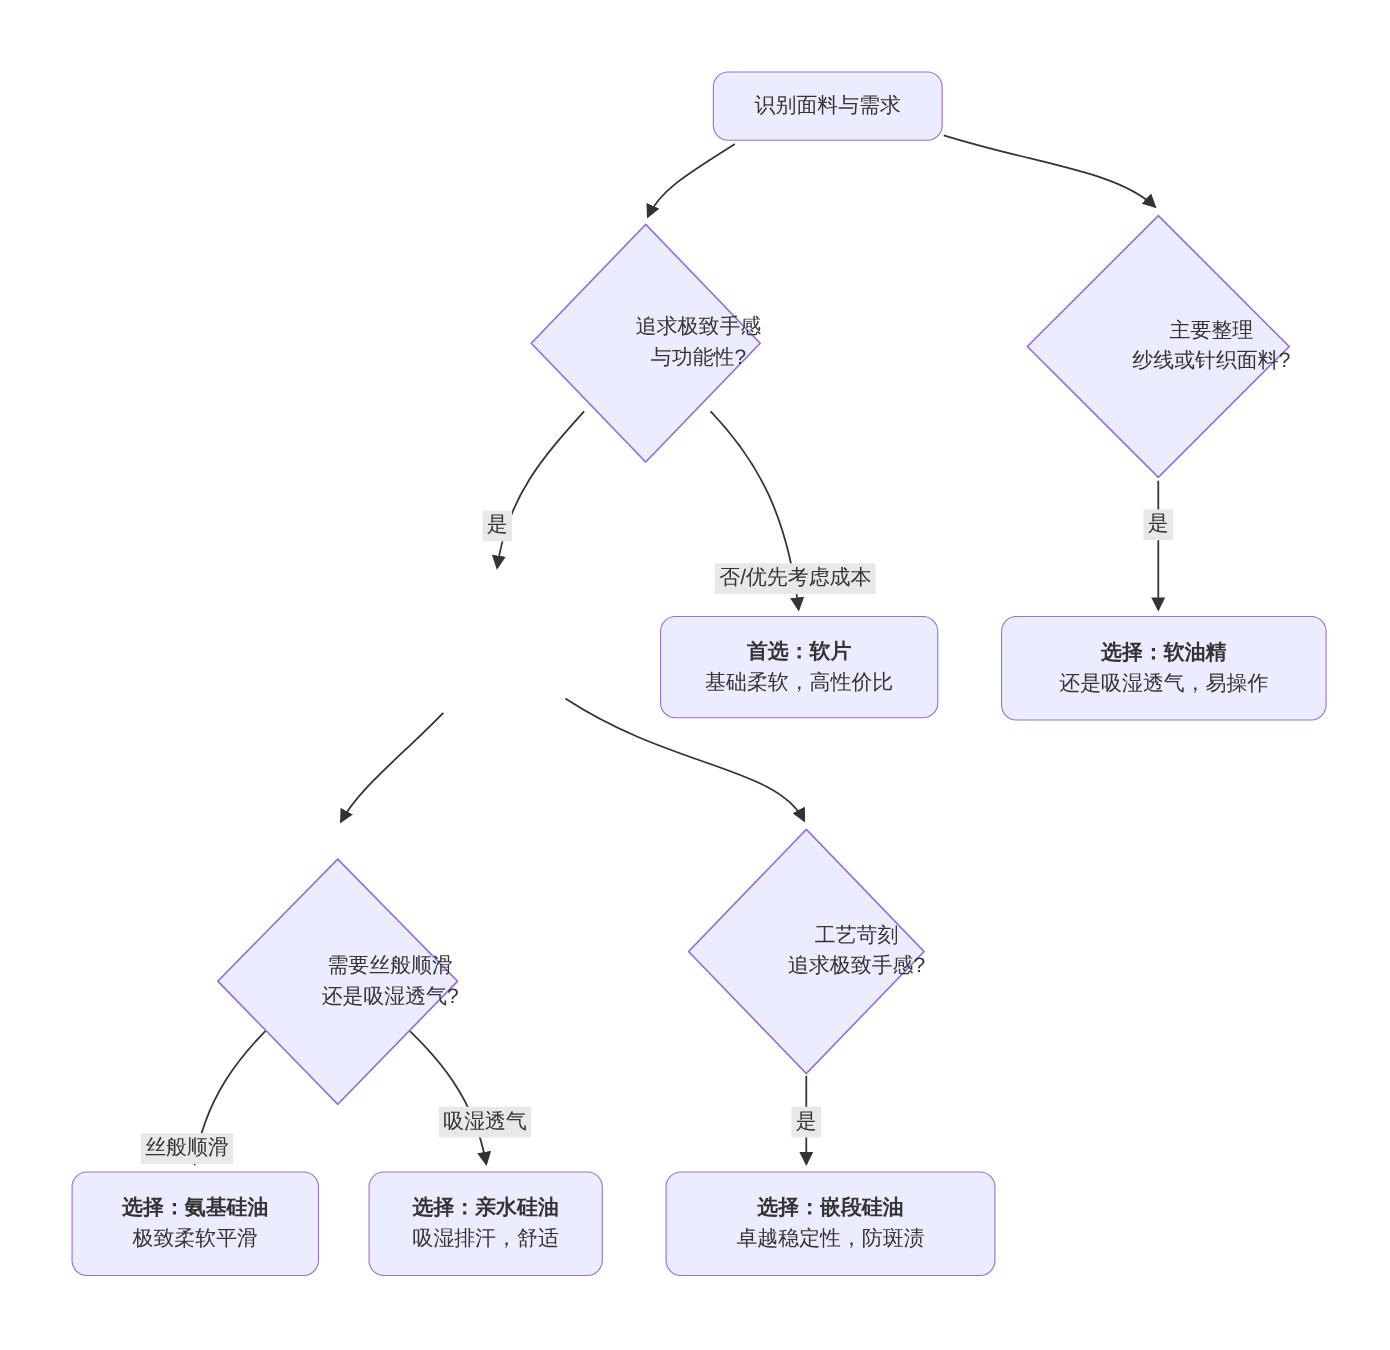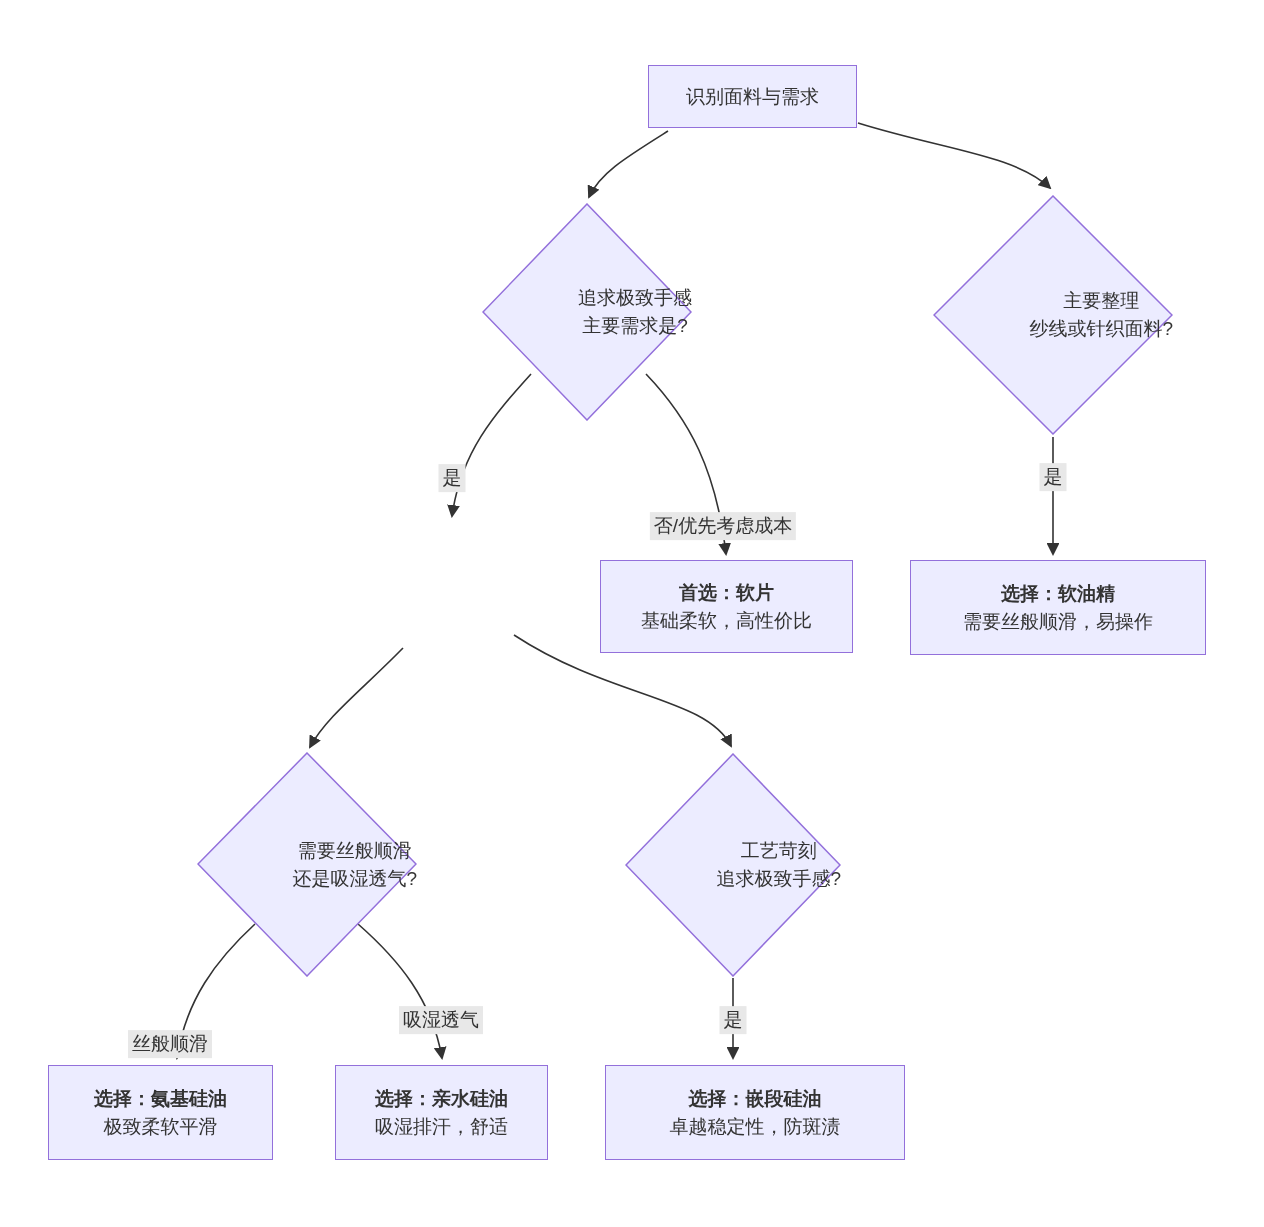--- a/index.html
+++ b/index.html
@@ -25,20 +25,21 @@
   }
   .node {
     position: absolute;
     display: flex;
     align-items: center;
     justify-content: center;
     text-align: center;
     font-size: 19px;
     line-height: 1.45;
     z-index: 2;
+    border-radius: 14px;
   }
   .rect-node {
     background: #ECECFF;
     border: 1.5px solid #9370DB;
     box-sizing: border-box;
   }
   .diamond-node { background: transparent; justify-content: flex-end; }
   .diamond-node .shape-svg {
     position: absolute;
     left: 0; top: 0;
@@ -87,21 +88,21 @@
       <span>识别面料与需求</span>
     </div>
   </div>
 
   <div class="node diamond-node" style="left:482px; top:203px; width:210px; height:218px;">
     <svg class="shape-svg" viewBox="0 0 210 218" preserveAspectRatio="none">
       <polygon points="105,1 209,109 105,217 1,109" fill="#ECECFF" stroke="#9370DB" stroke-width="1.5"></polygon>
     </svg>
     <div class="node-label">
       <span>追求极致手感</span>
-      <span>主要需求是?</span>
+      <span>与功能性?</span>
     </div>
   </div>
 
   <div class="node diamond-node" style="left:933px; top:195px; width:240px; height:240px;">
     <svg class="shape-svg" viewBox="0 0 240 240" preserveAspectRatio="none">
       <polygon points="120,1 239,120 120,239 1,120" fill="#ECECFF" stroke="#9370DB" stroke-width="1.5"></polygon>
     </svg>
     <div class="node-label">
       <span>主要整理</span>
       <span>纱线或针织面料?</span>
@@ -112,45 +113,45 @@
   <div class="node rect-node" style="left:600px; top:560px; width:253px; height:93px;">
     <div class="node-label">
       <span class="bold-line">首选：软片</span>
       <span>基础柔软，高性价比</span>
     </div>
   </div>
 
   <div class="node rect-node" style="left:910px; top:560px; width:296px; height:95px;">
     <div class="node-label">
       <span class="bold-line">选择：软油精</span>
-      <span>需要丝般顺滑，易操作</span>
+      <span>还是吸湿透气，易操作</span>
     </div>
   </div>
 
-  <div class="node diamond-node" style="left:197px; top:752px; width:220px; height:225px;">
+  <div class="node diamond-node" style="left:197px; top:780px; width:220px; height:225px;">
     <svg class="shape-svg" viewBox="0 0 220 225" preserveAspectRatio="none">
       <polygon points="110,1 219,112 110,224 1,112" fill="#ECECFF" stroke="#9370DB" stroke-width="1.5"></polygon>
     </svg>
     <div class="node-label">
       <span>需要丝般顺滑</span>
       <span>还是吸湿透气?</span>
     </div>
   </div>
 
   <div class="node diamond-node" style="left:625px; top:753px; width:216px; height:224px;">
     <svg class="shape-svg" viewBox="0 0 216 224" preserveAspectRatio="none">
       <polygon points="108,1 215,112 108,223 1,112" fill="#ECECFF" stroke="#9370DB" stroke-width="1.5"></polygon>
     </svg>
     <div class="node-label">
       <span>工艺苛刻</span>
       <span>追求极致手感?</span>
     </div>
   </div>
 
-  <div class="node rect-node" style="left:48px; top:1065px; width:225px; height:95px;">
+  <div class="node rect-node" style="left:65px; top:1065px; width:225px; height:95px;">
     <div class="node-label">
       <span class="bold-line">选择：氨基硅油</span>
       <span>极致柔软平滑</span>
     </div>
   </div>
 
   <div class="node rect-node" style="left:335px; top:1065px; width:213px; height:95px;">
     <div class="node-label">
       <span class="bold-line">选择：亲水硅油</span>
       <span>吸湿排汗，舒适</span>

